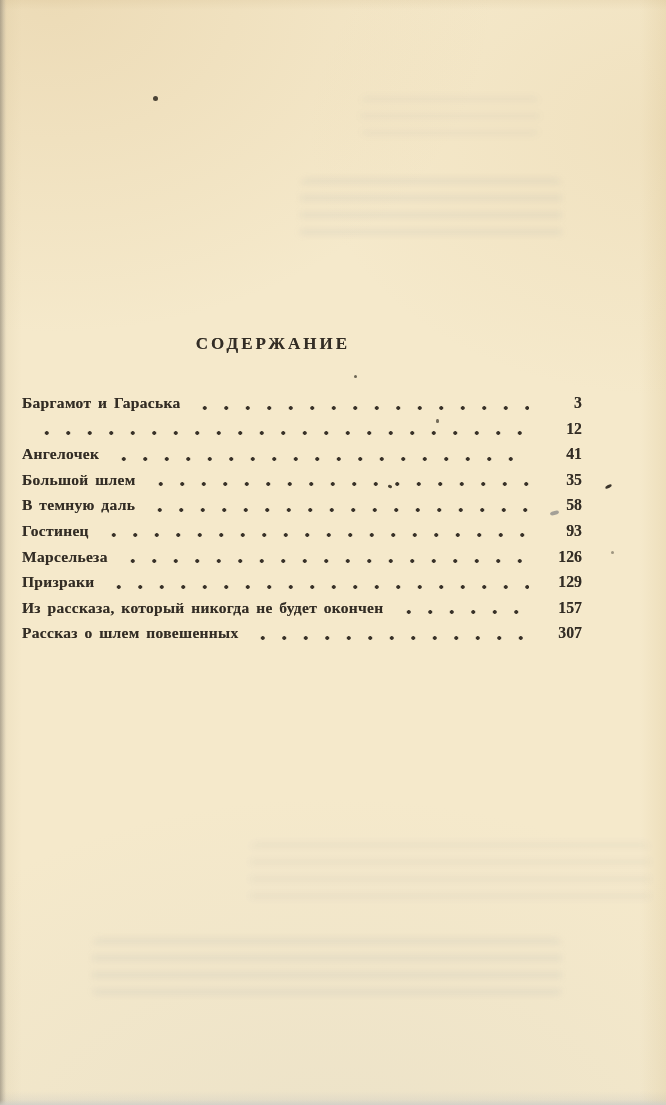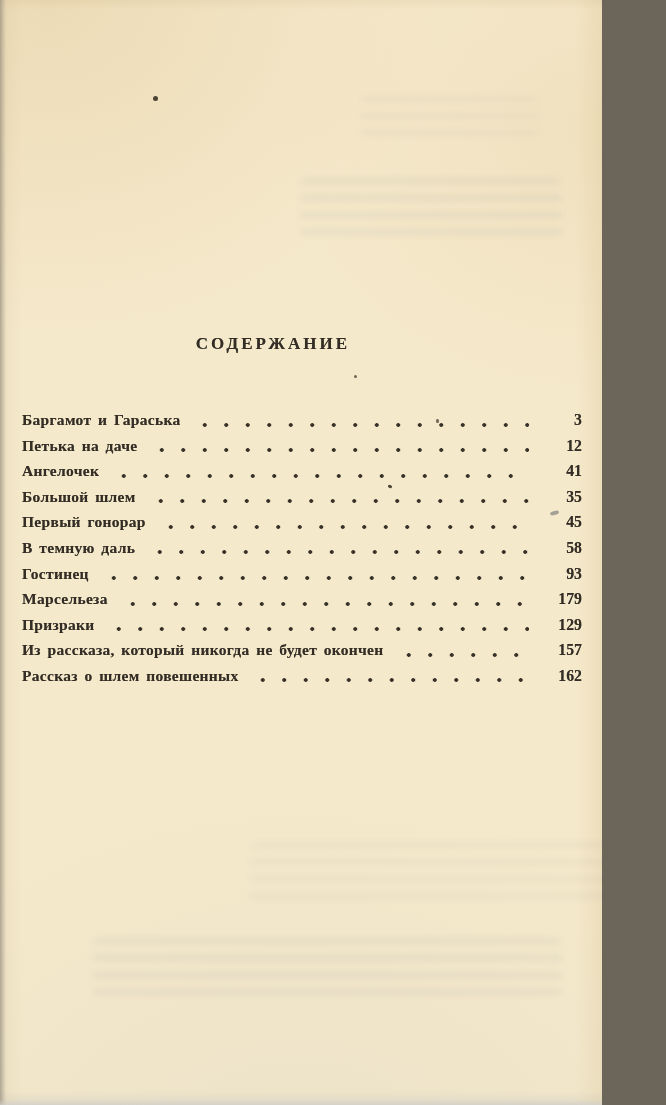--- a/index.html
+++ b/index.html
@@ -2,21 +2,21 @@
 <html lang="ru"><head>
 <meta charset="utf-8">
 <style>
   html, body {
     margin: 0;
     padding: 0;
     background: #6b655a;
   }
   .sheet {
     position: relative;
-    width: 602px;
+    width: 666px;
     height: 1105px;
     overflow: hidden;
     font-family: "Liberation Serif", "DejaVu Serif", serif;
     background-color: var(--paper, #f5e9cb);
     
     background-image:
       radial-gradient(120% 55% at 8% 0%,   rgba(206,170,110,0.22), rgba(206,170,110,0) 55%),
       radial-gradient(90% 40% at 100% 12%, rgba(214,184,128,0.16), rgba(214,184,128,0) 60%),
       radial-gradient(140% 60% at 50% 108%, rgba(196,196,188,0.20), rgba(196,196,188,0) 60%),
       linear-gradient(90deg,  rgba(170,160,140,0.28) 0px, rgba(205,188,150,0.12) 8px, rgba(205,188,150,0) 22px),
@@ -72,21 +72,21 @@
     text-align: center;
     transform: translateX(-29px);
     font-size: 17px;
     font-weight: bold;
     letter-spacing: 3px;
     color: var(--ink, #332d25);
     text-shadow: 0 0 0.6px rgba(46,41,34,0.55);
   }
   .toc {
     position: absolute;
-    top: 407px;
+    top: 390px;
     width: 100%;
     display: flex;
     flex-direction: column;
   }
   .toc-row {
     display: flex;
     height: 25.6px;
     align-items: stretch;
   }
   .toc-label {
@@ -141,77 +141,71 @@
     <div class="toc-title">СОДЕРЖАНИЕ</div>
 
     <div class="toc" id="toc-list">
   <div class="toc-row">
     <span class="toc-label">Баргамот и Гараська</span>
     <span class="leader"></span>
     <span class="toc-page">3</span>
   </div>
 
   <div class="toc-row">
-    <span class="toc-label">Петька на даче</span>
     <span class="leader"></span>
     <span class="toc-page">12</span>
   </div>
 
   <div class="toc-row">
     <span class="toc-label">Ангелочек</span>
     <span class="leader"></span>
     <span class="toc-page">41</span>
   </div>
 
   <div class="toc-row">
     <span class="toc-label">Большой шлем</span>
     <span class="leader"></span>
     <span class="toc-page">35</span>
   </div>
 
-  <div class="toc-row">
-    <span class="toc-label">Первый гонорар</span>
-    <span class="leader"></span>
-    <span class="toc-page">45</span>
-  </div>
 
   <div class="toc-row">
     <span class="toc-label">В темную даль</span>
     <span class="leader"></span>
     <span class="toc-page">58</span>
   </div>
 
 
   <div class="toc-row">
     <span class="toc-label">Гостинец</span>
     <span class="leader"></span>
     <span class="toc-page">93</span>
   </div>
 
 
 
   <div class="toc-row">
     <span class="toc-label">Марсельеза</span>
     <span class="leader"></span>
-    <span class="toc-page">179</span>
+    <span class="toc-page">126</span>
   </div>
 
   <div class="toc-row">
     <span class="toc-label">Призраки</span>
     <span class="leader"></span>
     <span class="toc-page">129</span>
   </div>
 
   <div class="toc-row">
     <span class="toc-label">Из рассказа, который никогда не будет окончен</span>
     <span class="leader"></span>
     <span class="toc-page">157</span>
   </div>
 
   <div class="toc-row">
     <span class="toc-label">Рассказ о шлем повешенных</span>
     <span class="leader"></span>
-    <span class="toc-page">162</span>
+    <span class="toc-page">307</span>
   </div>
 </div>
   </div>
 
 </div>
 
 </body></html>

